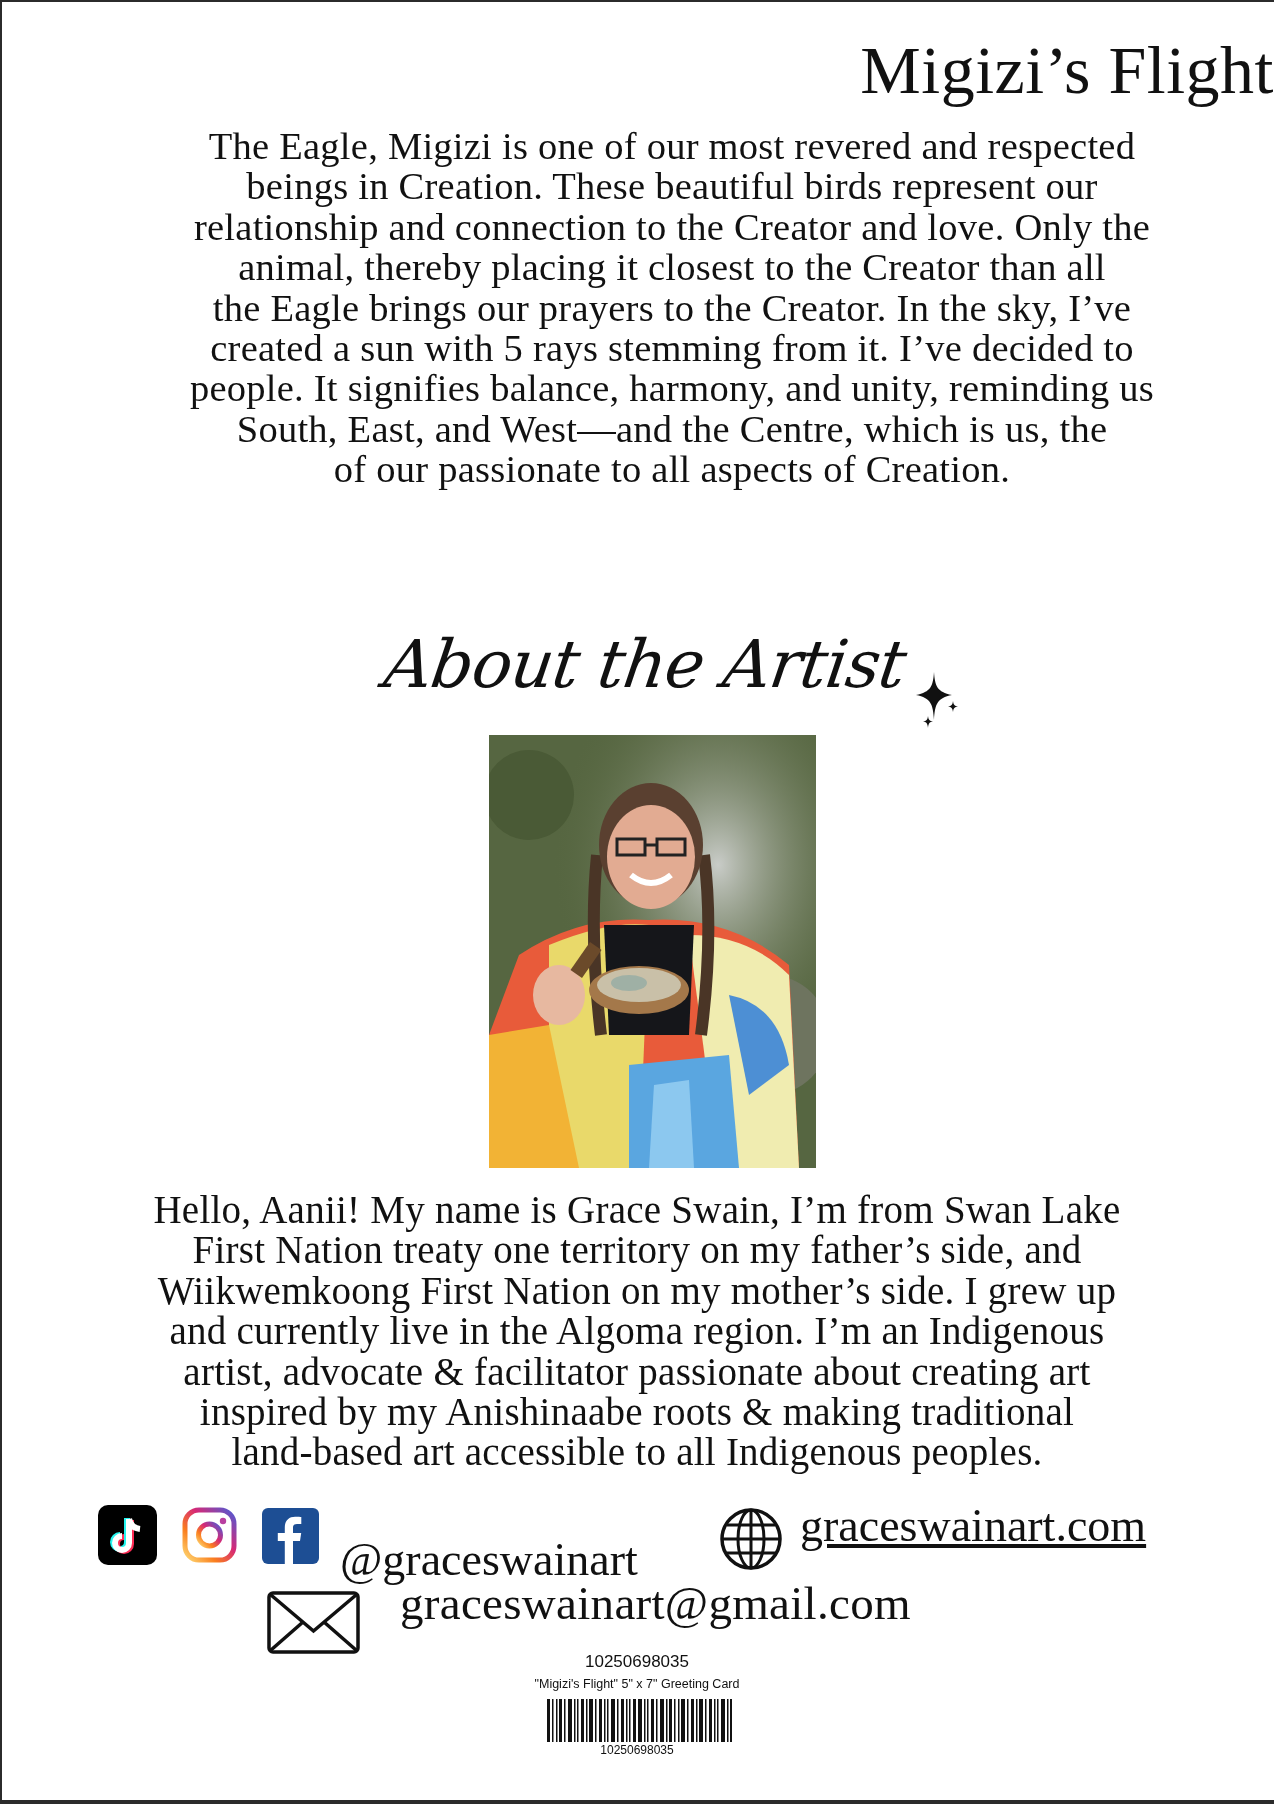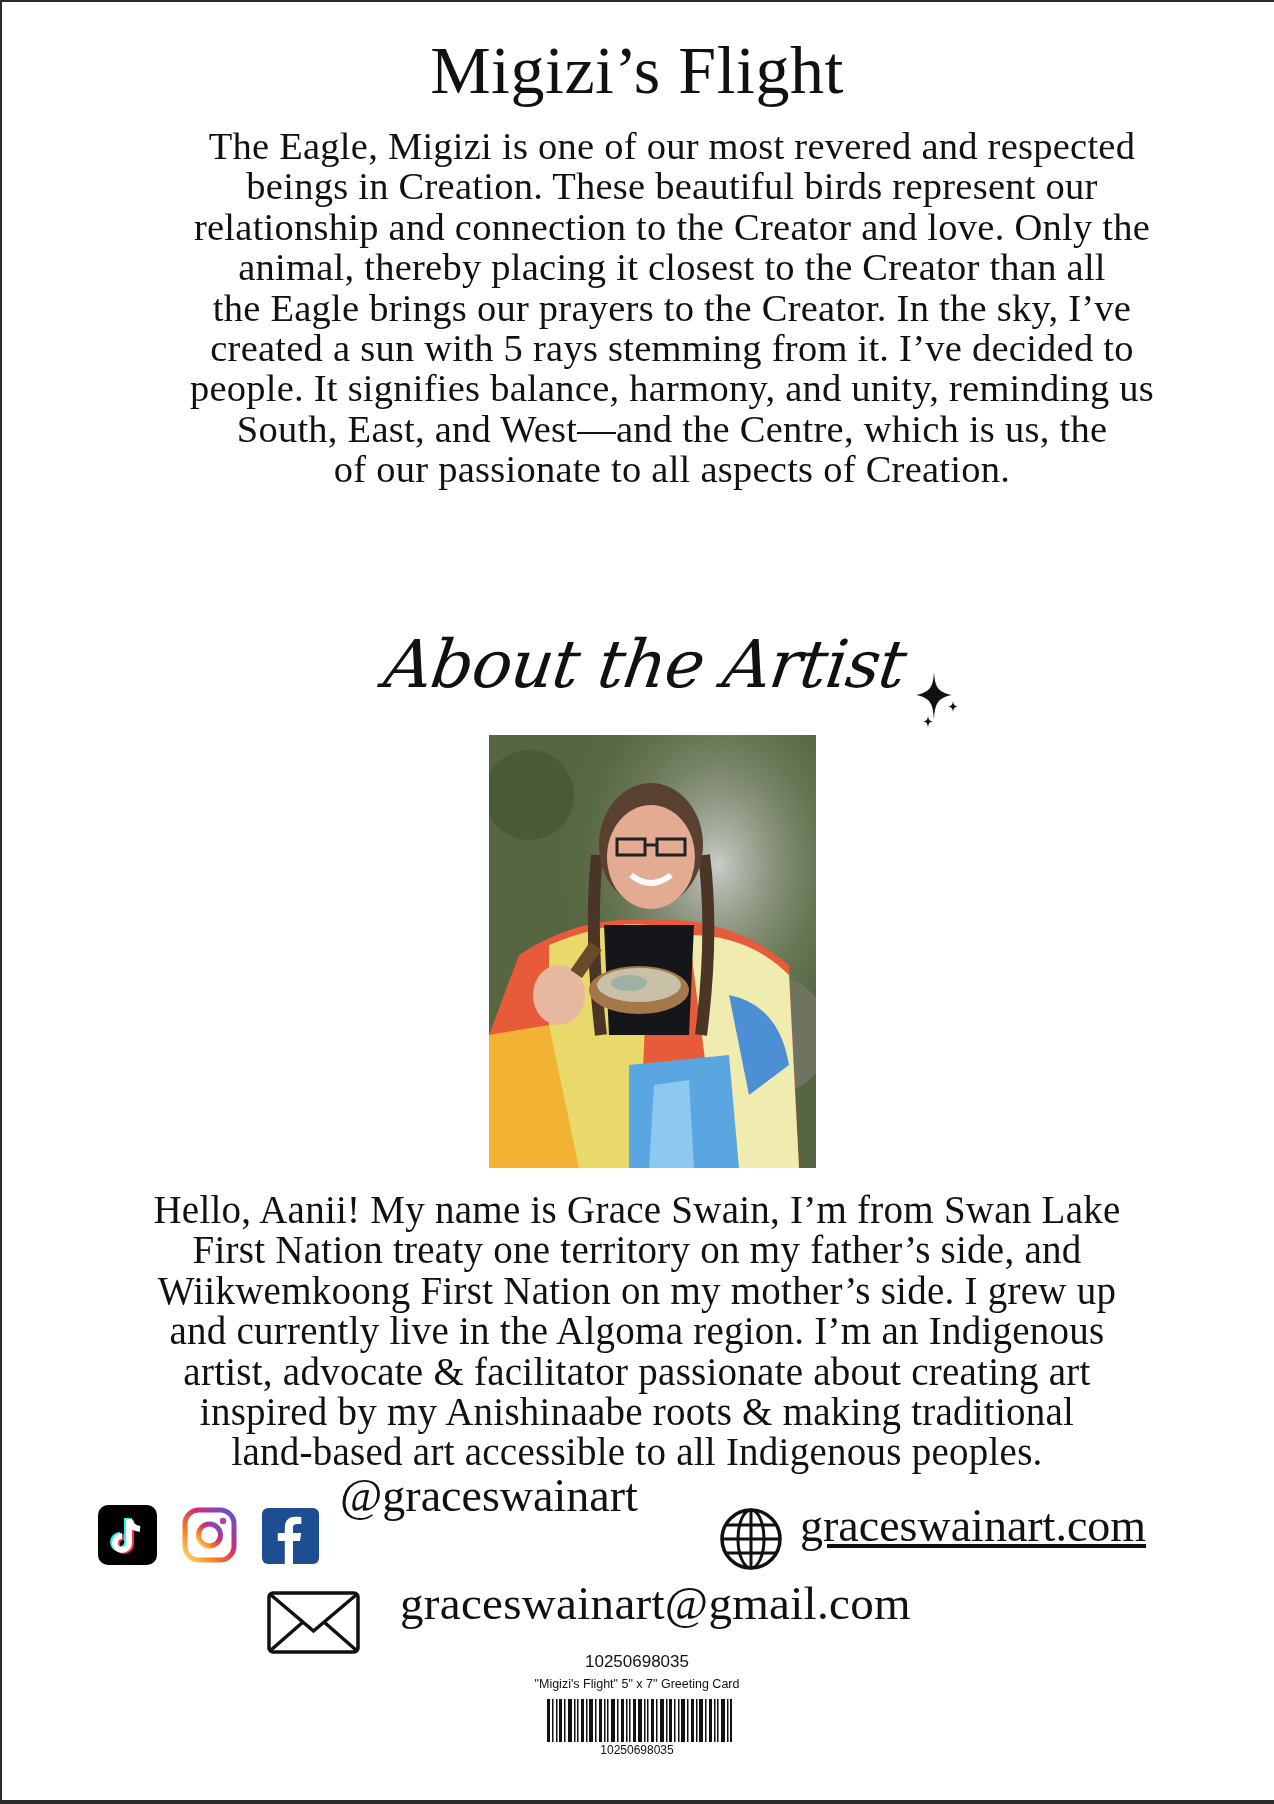--- a/index.html
+++ b/index.html
@@ -7,21 +7,21 @@
     width: 1274px; height: 1804px; position: relative; overflow: hidden;
     background: #ffffff; color: #111111;
     font-family: "Liberation Serif", serif;
   }
   .frame-top { position: absolute; left: 0; top: 0; width: 1274px; height: 2px; background: #2b2b2b; }
   .frame-left { position: absolute; left: 0; top: 0; width: 2px; height: 1804px; background: #2b2b2b; }
   .frame-bottom { position: absolute; left: 0; top: 1800px; width: 1274px; height: 4px; background: #2b2b2b; }
 
   .title {
     position: absolute; left: 0; width: 1274px; top: 30px;
-    text-align: center; font-size: 68px; line-height: 80px; letter-spacing: 0.5px;
+    text-align: right; font-size: 68px; line-height: 80px; letter-spacing: 0.5px;
     color: #111;
   }
   .para {
     position: absolute; left: 0; width: 1274px; text-align: center;
   }
   .para .line {
     display: block; font-size: 38.5px; line-height: 40.4px; height: 40.4px;
     white-space: nowrap; letter-spacing: 0.25px; color: #111;
   }
   .story { top: 126px; padding-left: 35px; }
@@ -40,21 +40,21 @@
     position: absolute; left: 489px; top: 735px; width: 327px; height: 433px; overflow: hidden;
     background: linear-gradient(180deg, #5d6b45 0%, #4f5e3a 35%, #6b6f55 60%, #8a8a70 100%);
   }
   .photo svg { display: block; }
 
   .social-icon { position: absolute; width: 59px; height: 60px; border-radius: 10px; }
   .tiktok { left: 98px; top: 1505px; background: #000000; }
   .instagram { left: 180px; top: 1505px; background: #ffffff; }
   .facebook { left: 262px; top: 1508px; width: 57px; height: 56px; background: #1d4e94; border-radius: 6px; }
 
-  .handle { position: absolute; left: 340px; top: 1468px; font-size: 46px; line-height: 56px; white-space: nowrap; color: #111; }
+  .handle { position: absolute; left: 340px; top: 1532px; font-size: 46px; line-height: 56px; white-space: nowrap; color: #111; }
   .globe { position: absolute; left: 719px; top: 1507px; width: 64px; height: 64px; }
   .website { position: absolute; left: 800px; top: 1498px; font-size: 46px; line-height: 56px; white-space: nowrap; color: #111; text-decoration: underline; }
 
   .envelope { position: absolute; left: 267px; top: 1591px; width: 93px; height: 63px; }
   .email { position: absolute; left: 400px; top: 1575px; font-size: 47px; line-height: 56px; white-space: nowrap; color: #111; letter-spacing: 0.3px; }
 
   .sku-top { position: absolute; left: 0; width: 1274px; top: 1652px; text-align: center;
     font-family: "Liberation Sans", sans-serif; font-size: 17px; line-height: 20px; color: #111; }
   .sku-caption { position: absolute; left: 0; width: 1274px; top: 1676px; text-align: center;
     font-family: "Liberation Sans", sans-serif; font-size: 12.5px; line-height: 16px; color: #111; }

